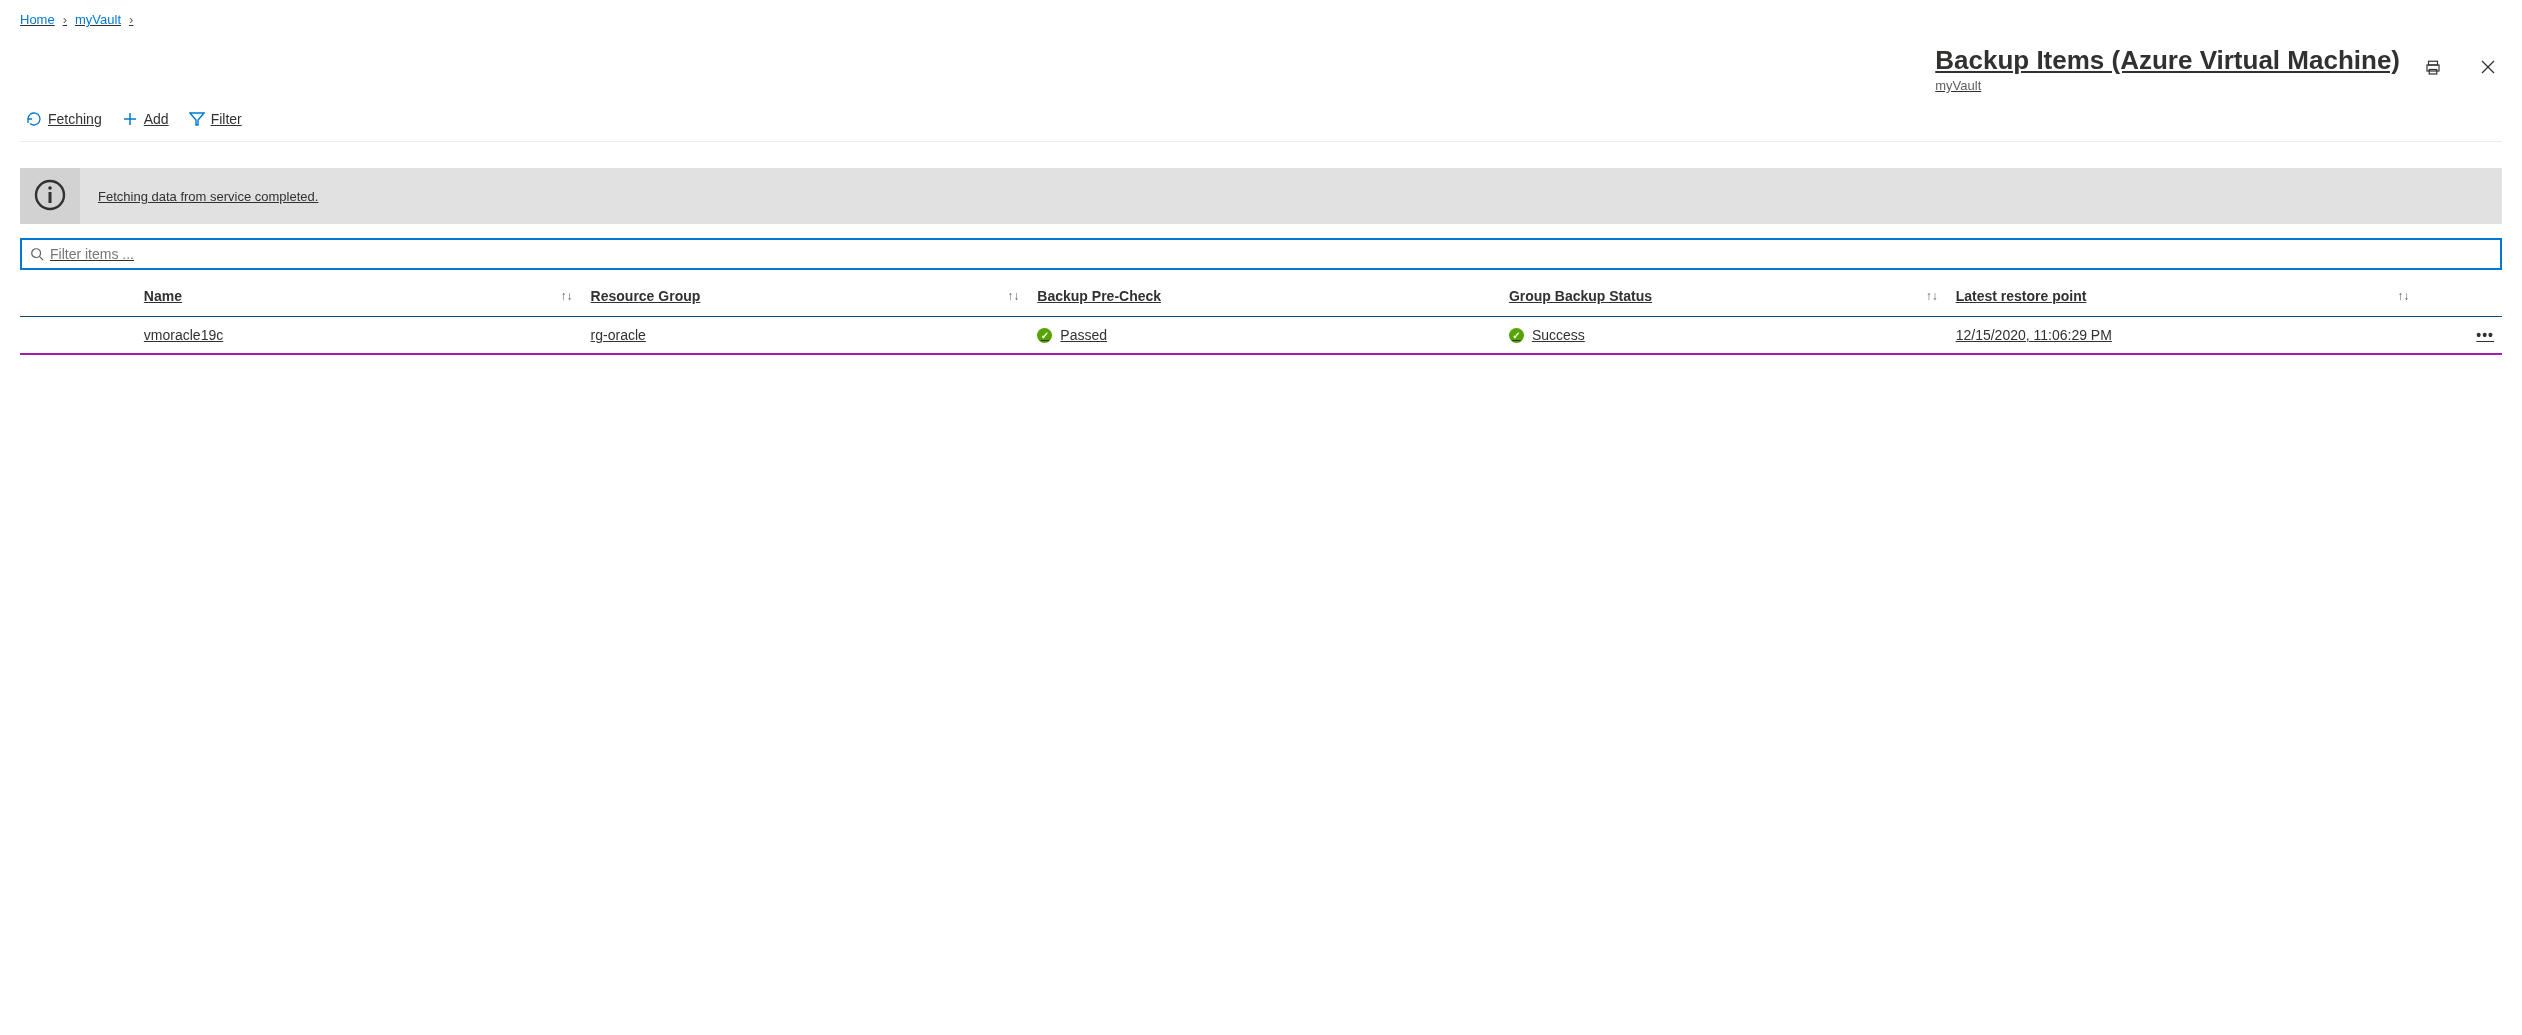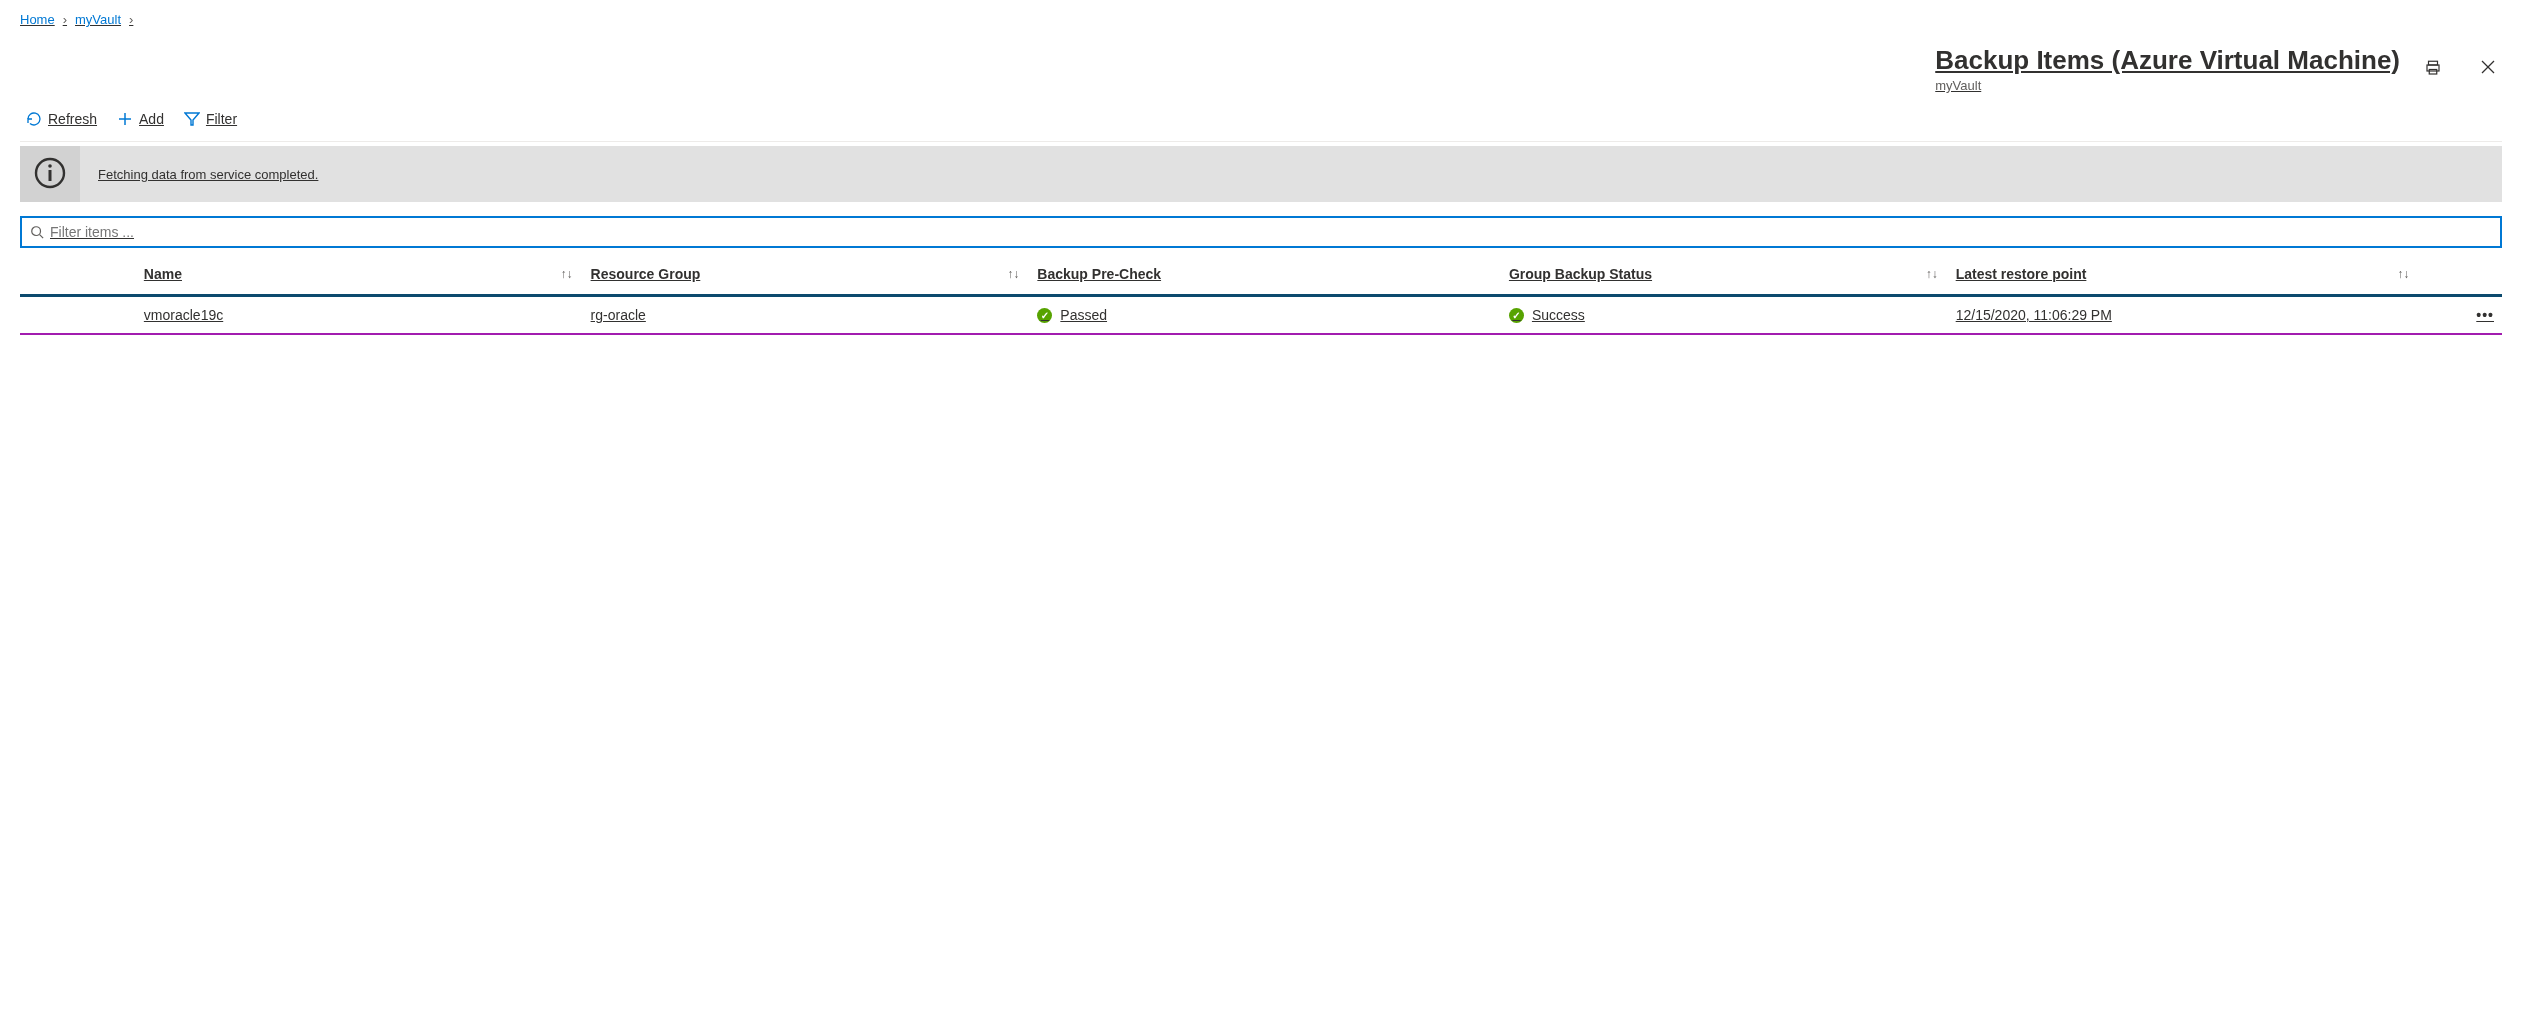--- a/index.html
+++ b/index.html
@@ -84,21 +84,21 @@
   }
   .toolbar-btn .ticon {
     color: #0078d4;
     display: flex;
     align-items: center;
   }
   .notification {
     display: flex;
     align-items: center;
     background: #e1e1e1;
-    margin-top: 4px;
+    margin-top: 26px;
   }
   .notif-icon-box {
     width: 60px;
     height: 56px;
     background: #d2d2d2;
     display: flex;
     align-items: center;
     justify-content: center;
   }
   .notif-text {
@@ -132,21 +132,21 @@
   table.grid {
     width: 100%;
     border-collapse: collapse;
     margin-top: 6px;
   }
   table.grid th {
     text-align: left;
     font-weight: 600;
     font-size: 14px;
     padding: 12px 8px;
-    border-bottom: 3px solid #0c4a6e;
+    border-bottom: 1px solid #0c4a6e;
     color: #323130;
     position: relative;
   }
   table.grid th .sort {
     position: absolute;
     right: 10px;
     top: 50%;
     transform: translateY(-50%);
     color: #605e5c;
     font-size: 12px;
@@ -222,21 +222,21 @@
   </div>
 
   <div class="toolbar">
     <button class="toolbar-btn">
       <span class="ticon">
         <svg width="16" height="16" viewBox="0 0 24 24" fill="none" stroke="#0078d4" stroke-width="2">
           <path d="M3 12a9 9 0 1 1 3 6.7"></path>
           <polyline points="3 18 3 12 9 12" fill="none"></polyline>
         </svg>
       </span>
-      <span>Refresh</span>
+      <span>Fetching</span>
     </button>
     <button class="toolbar-btn">
       <span class="ticon">
         <svg width="16" height="16" viewBox="0 0 16 16" stroke="#0078d4" stroke-width="1.5">
           <line x1="8" y1="2" x2="8" y2="14"></line>
           <line x1="2" y1="8" x2="14" y2="8"></line>
         </svg>
       </span>
       <span>Add</span>
     </button>

